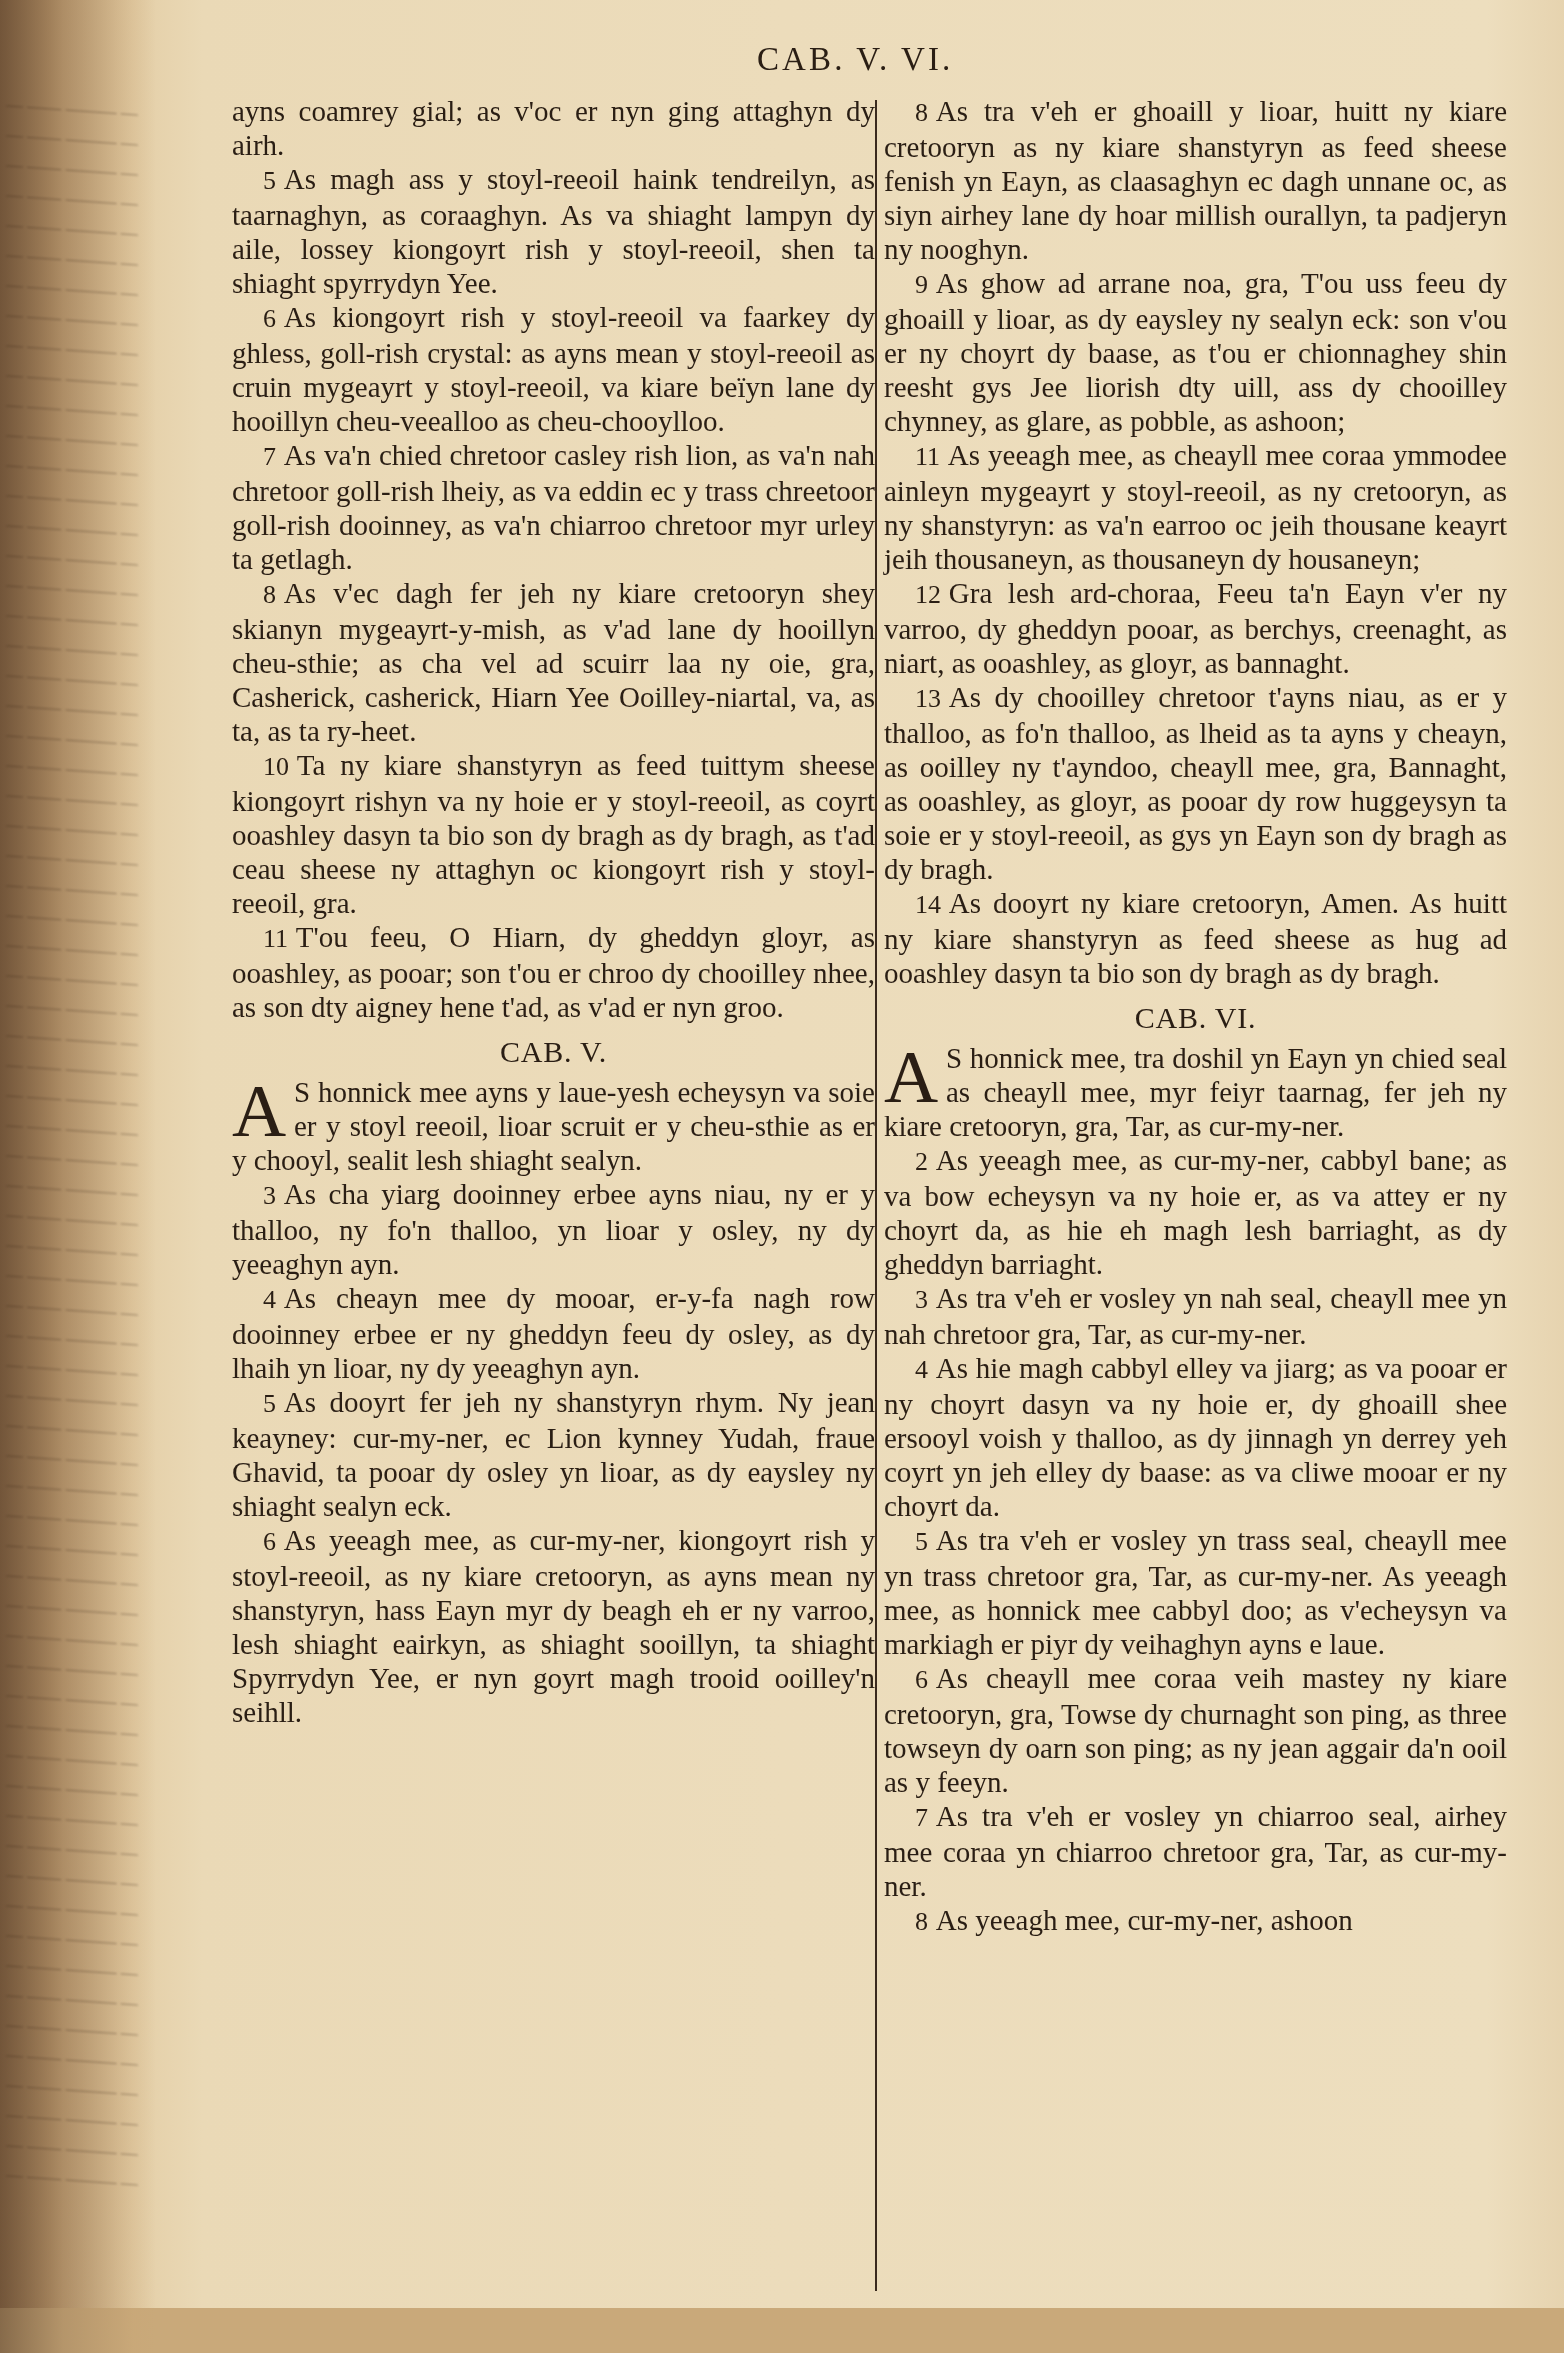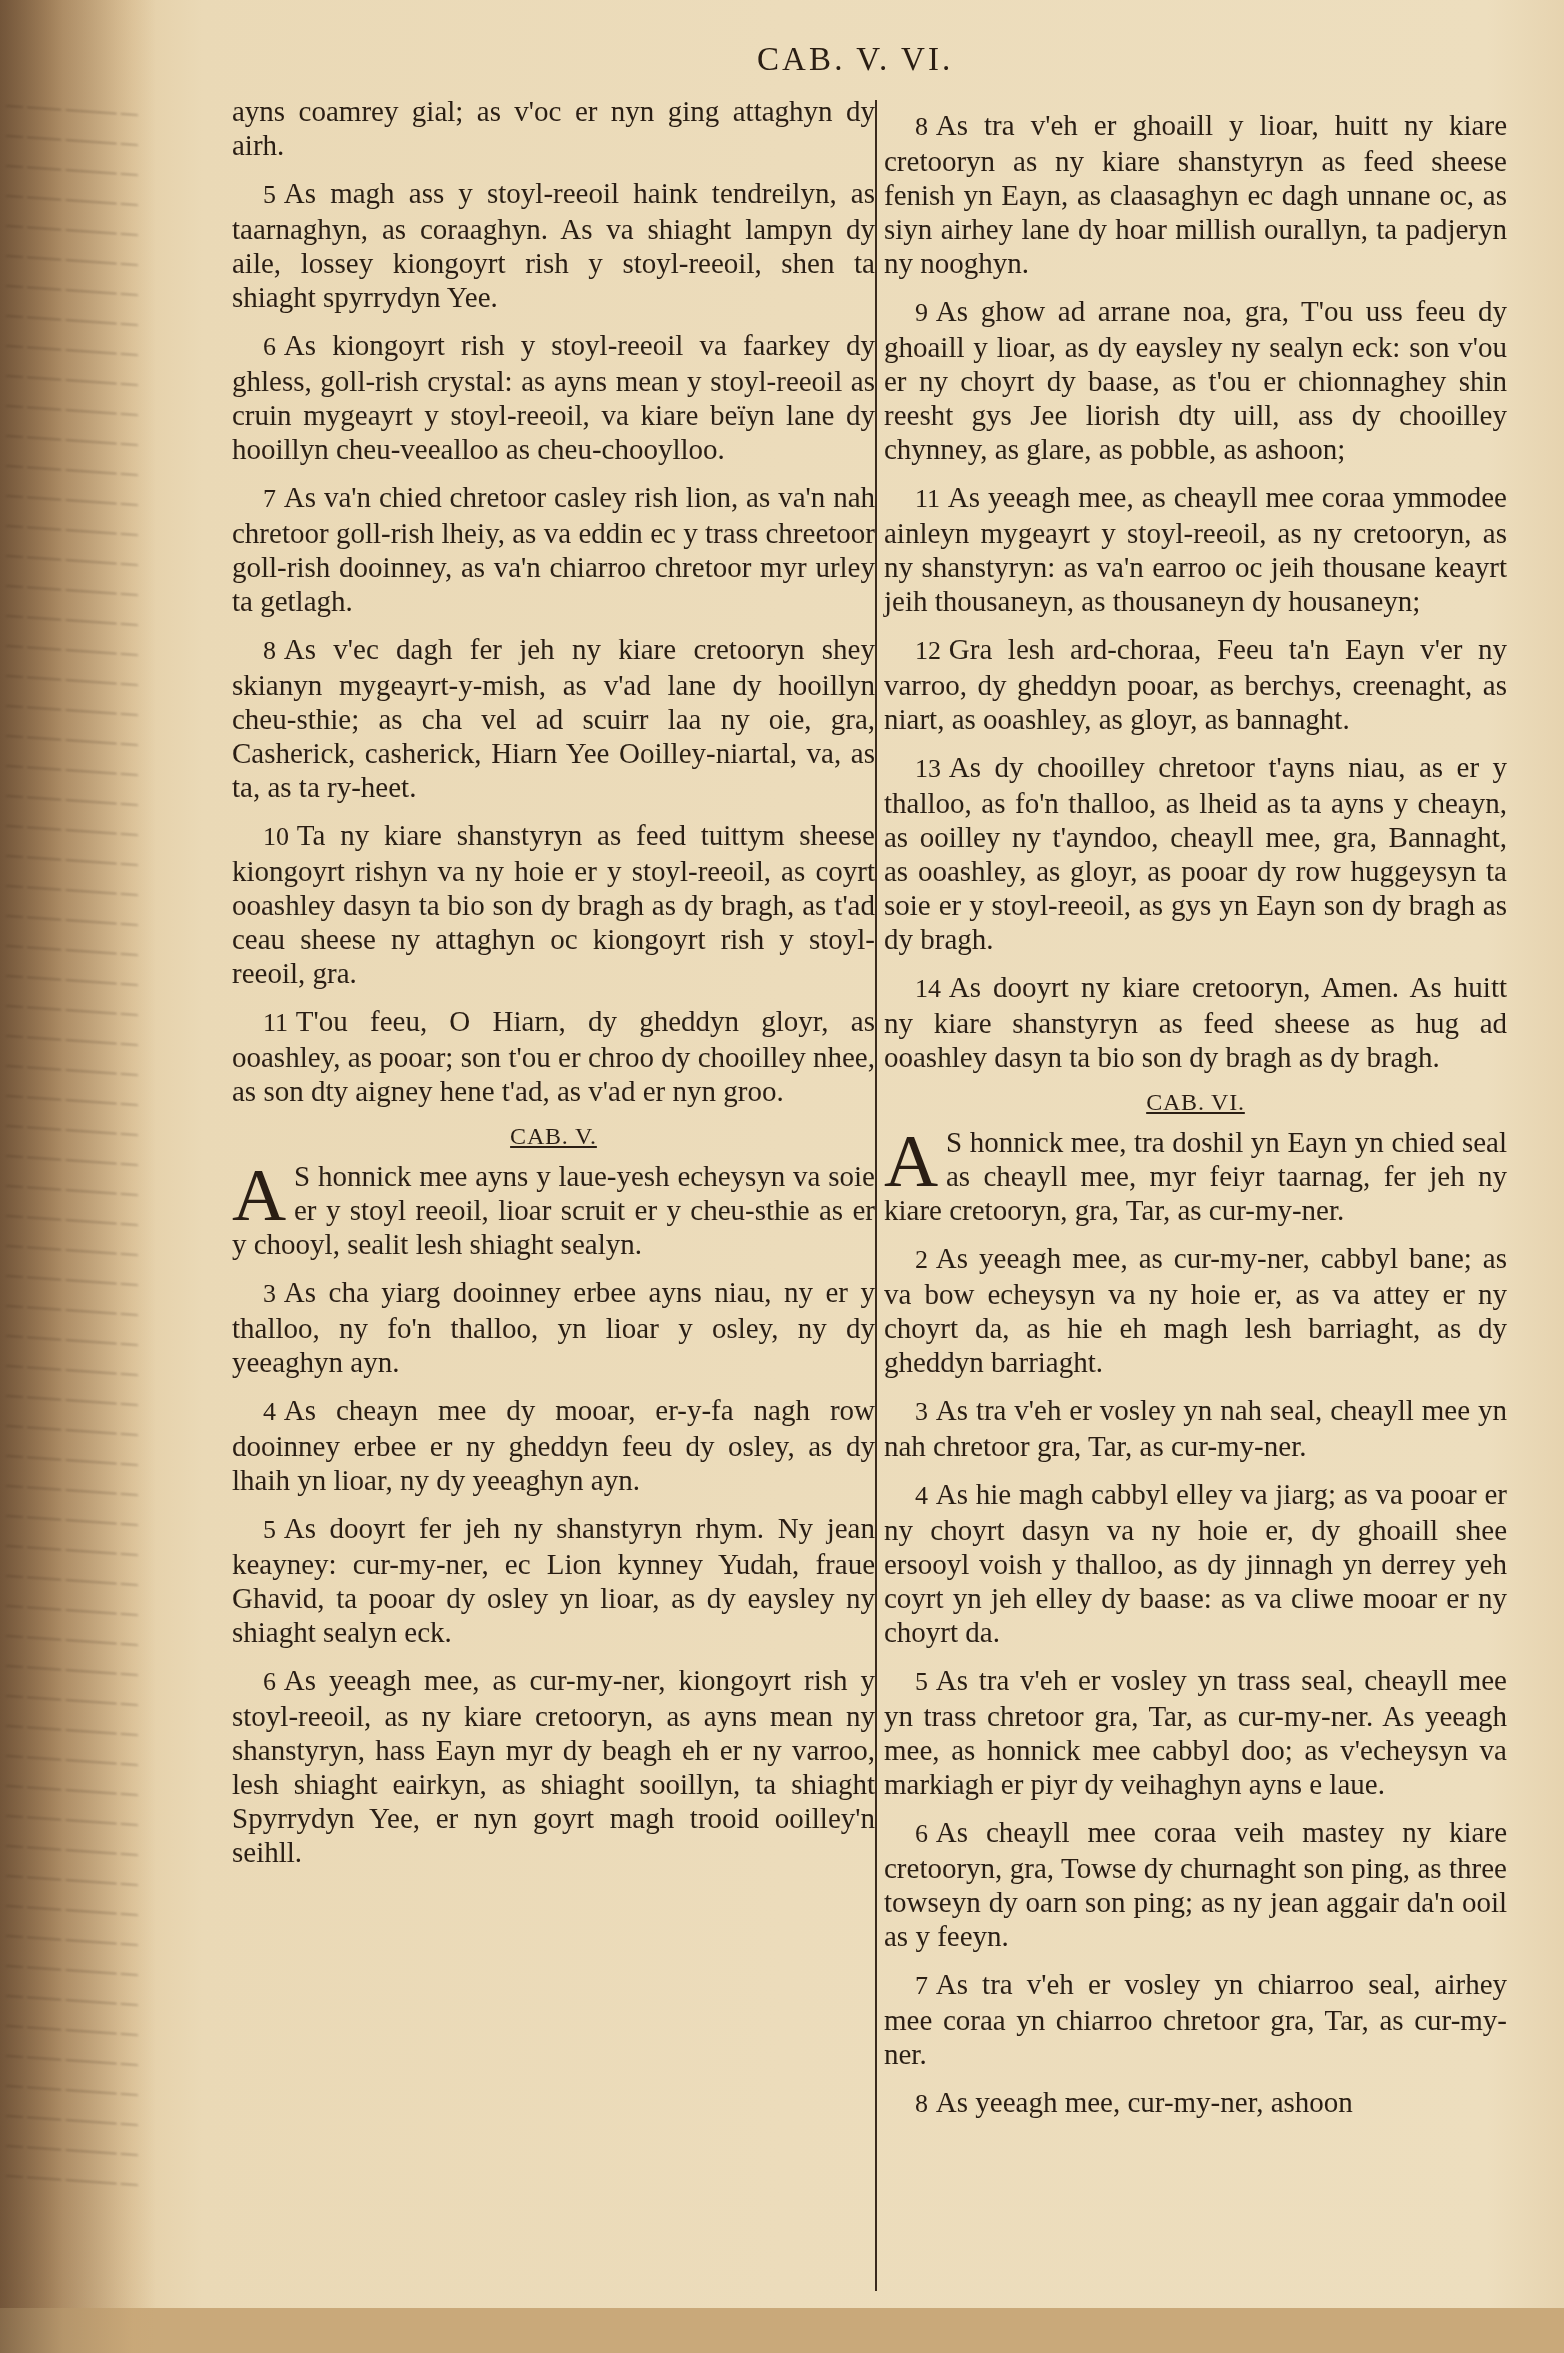--- a/index.html
+++ b/index.html
@@ -9,23 +9,23 @@
   .gutter{position:absolute;left:0;top:0;width:156px;height:2354px;
     background:linear-gradient(90deg,rgba(80,55,35,.55),rgba(120,90,60,.25) 63px,rgba(200,160,110,.1) 133px,rgba(0,0,0,0) 156px);}
   .gutter-text{position:absolute;left:6.3px;top:94px;width:133px;height:2113px;overflow:hidden;
     font-size:17px;line-height:30px;color:rgba(60,40,25,.5);filter:blur(1.2px);transform:skewY(4deg);white-space:nowrap;}
   .header{position:absolute;top:41px;left:757px;font-size:33px;letter-spacing:3.1px;}
   .rule{position:absolute;left:875px;top:100px;width:2.3px;height:2191px;background:#3a2a1e;}
   .col{position:absolute;top:94px;width:643px;font-size:29px;line-height:34px;text-align:justify;}
   .col.left{left:232px;}
   .col.right{left:884px;width:623px;}
   .v{text-indent:0;margin:0;}
-  .v.ind{text-indent:31px;margin-top:14px;}
+  .v.ind{text-indent:31px;}
   .vn{font-size:26px;margin-right:7.8px;}
-  .cab{text-align:center;font-size:24px;margin:11px 0 6.3px;letter-spacing:0.8px;text-decoration:underline;}
+  .cab{text-align:center;font-size:30px;margin:11px 0 6.3px;letter-spacing:0.8px;}
   .drop{float:left;font-size:75px;line-height:61px;margin:4.7px 7.8px 0 0;}
 </style>
 </head>
 <body>
 
 <div class="page">
   <div class="gutter">
     <div class="gutter-text" id="gutterText">
         <div>— —— ——— — ——</div>
         <div>— —— ——— — ——</div>

